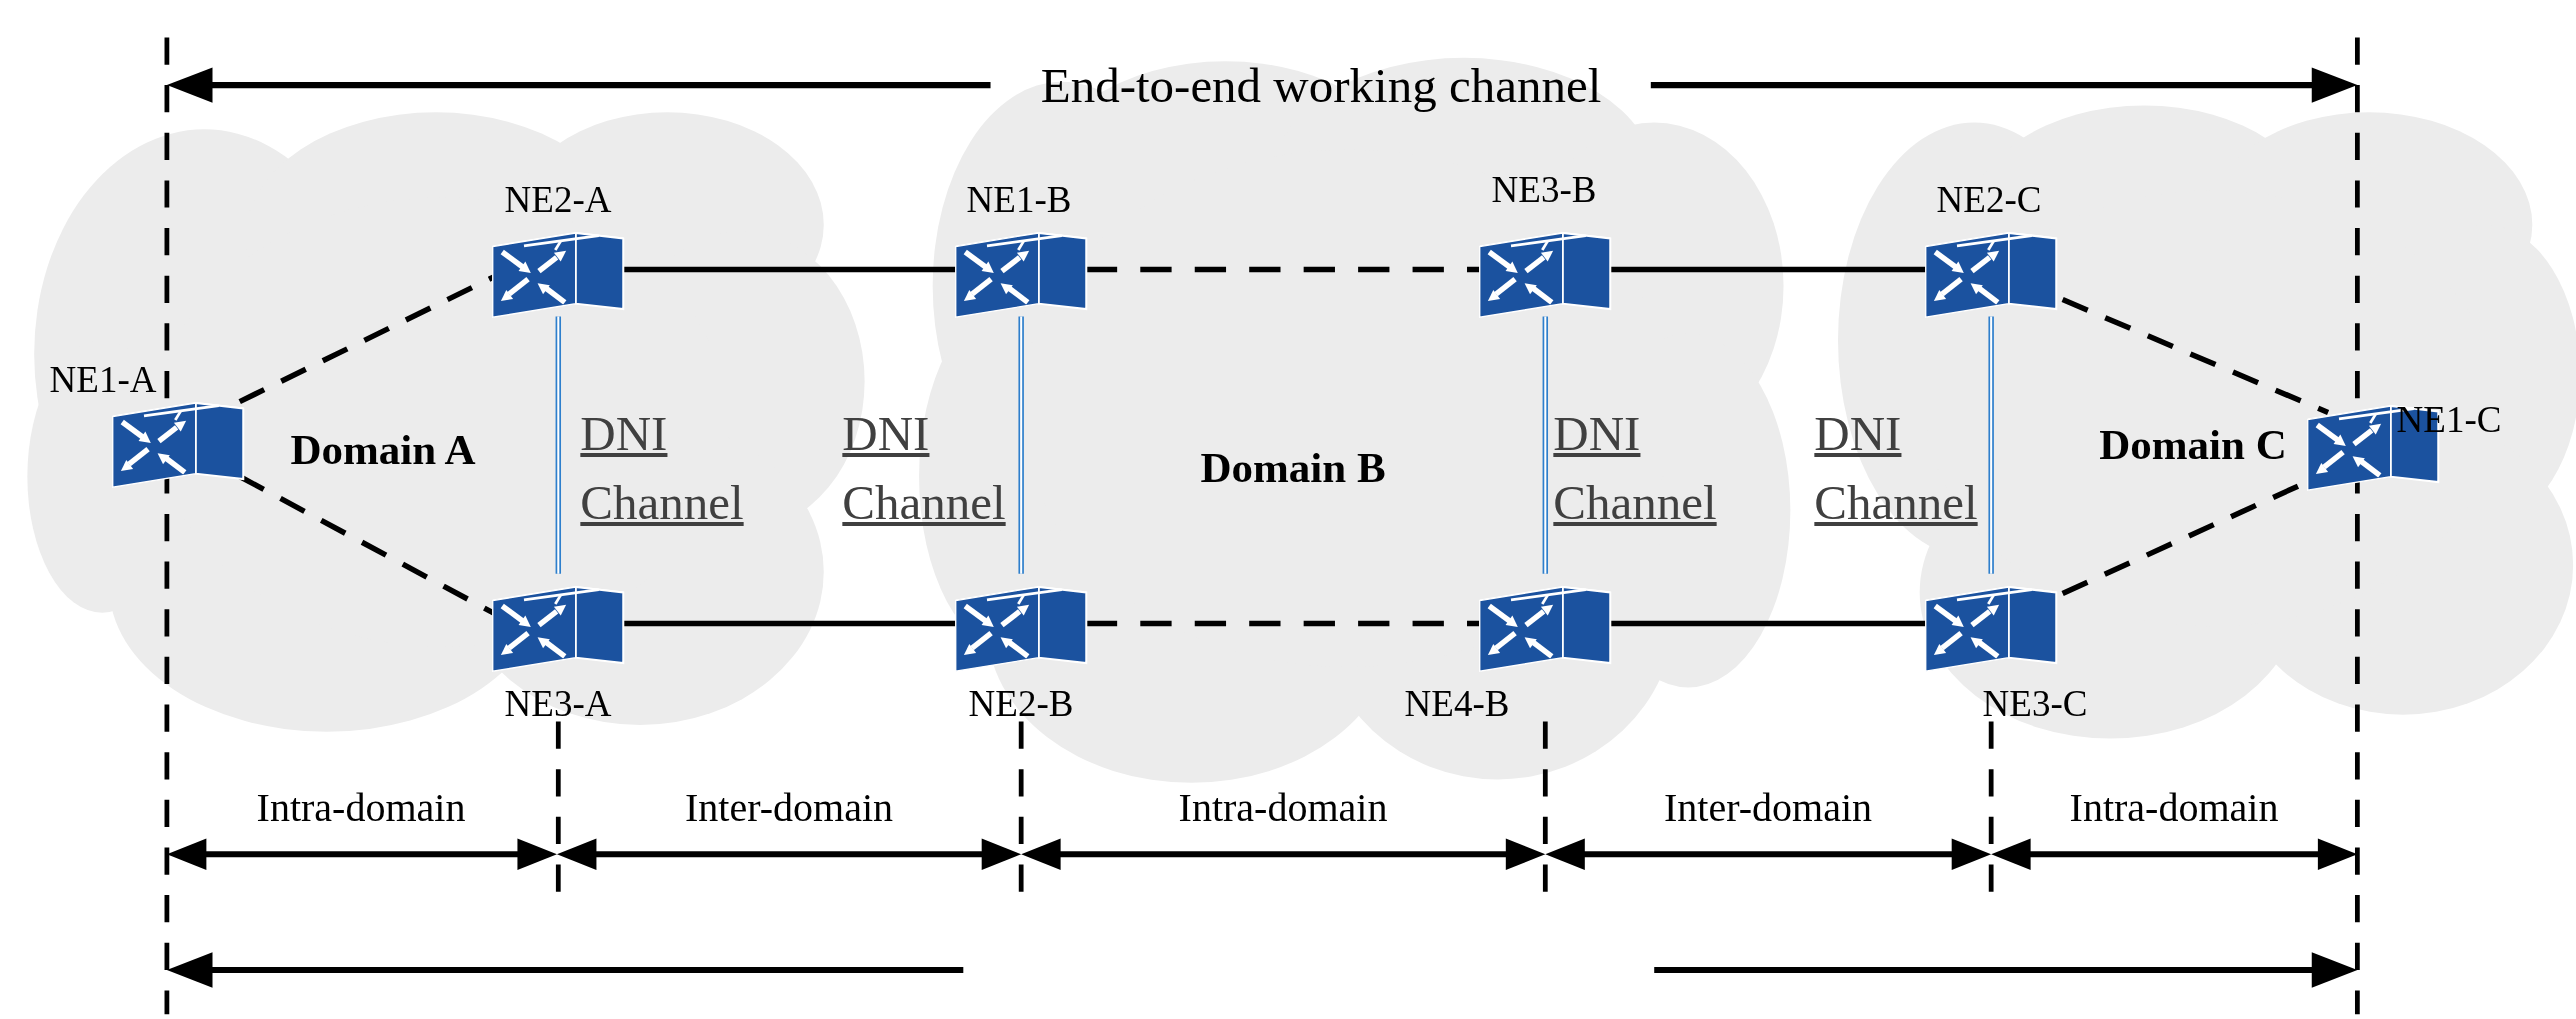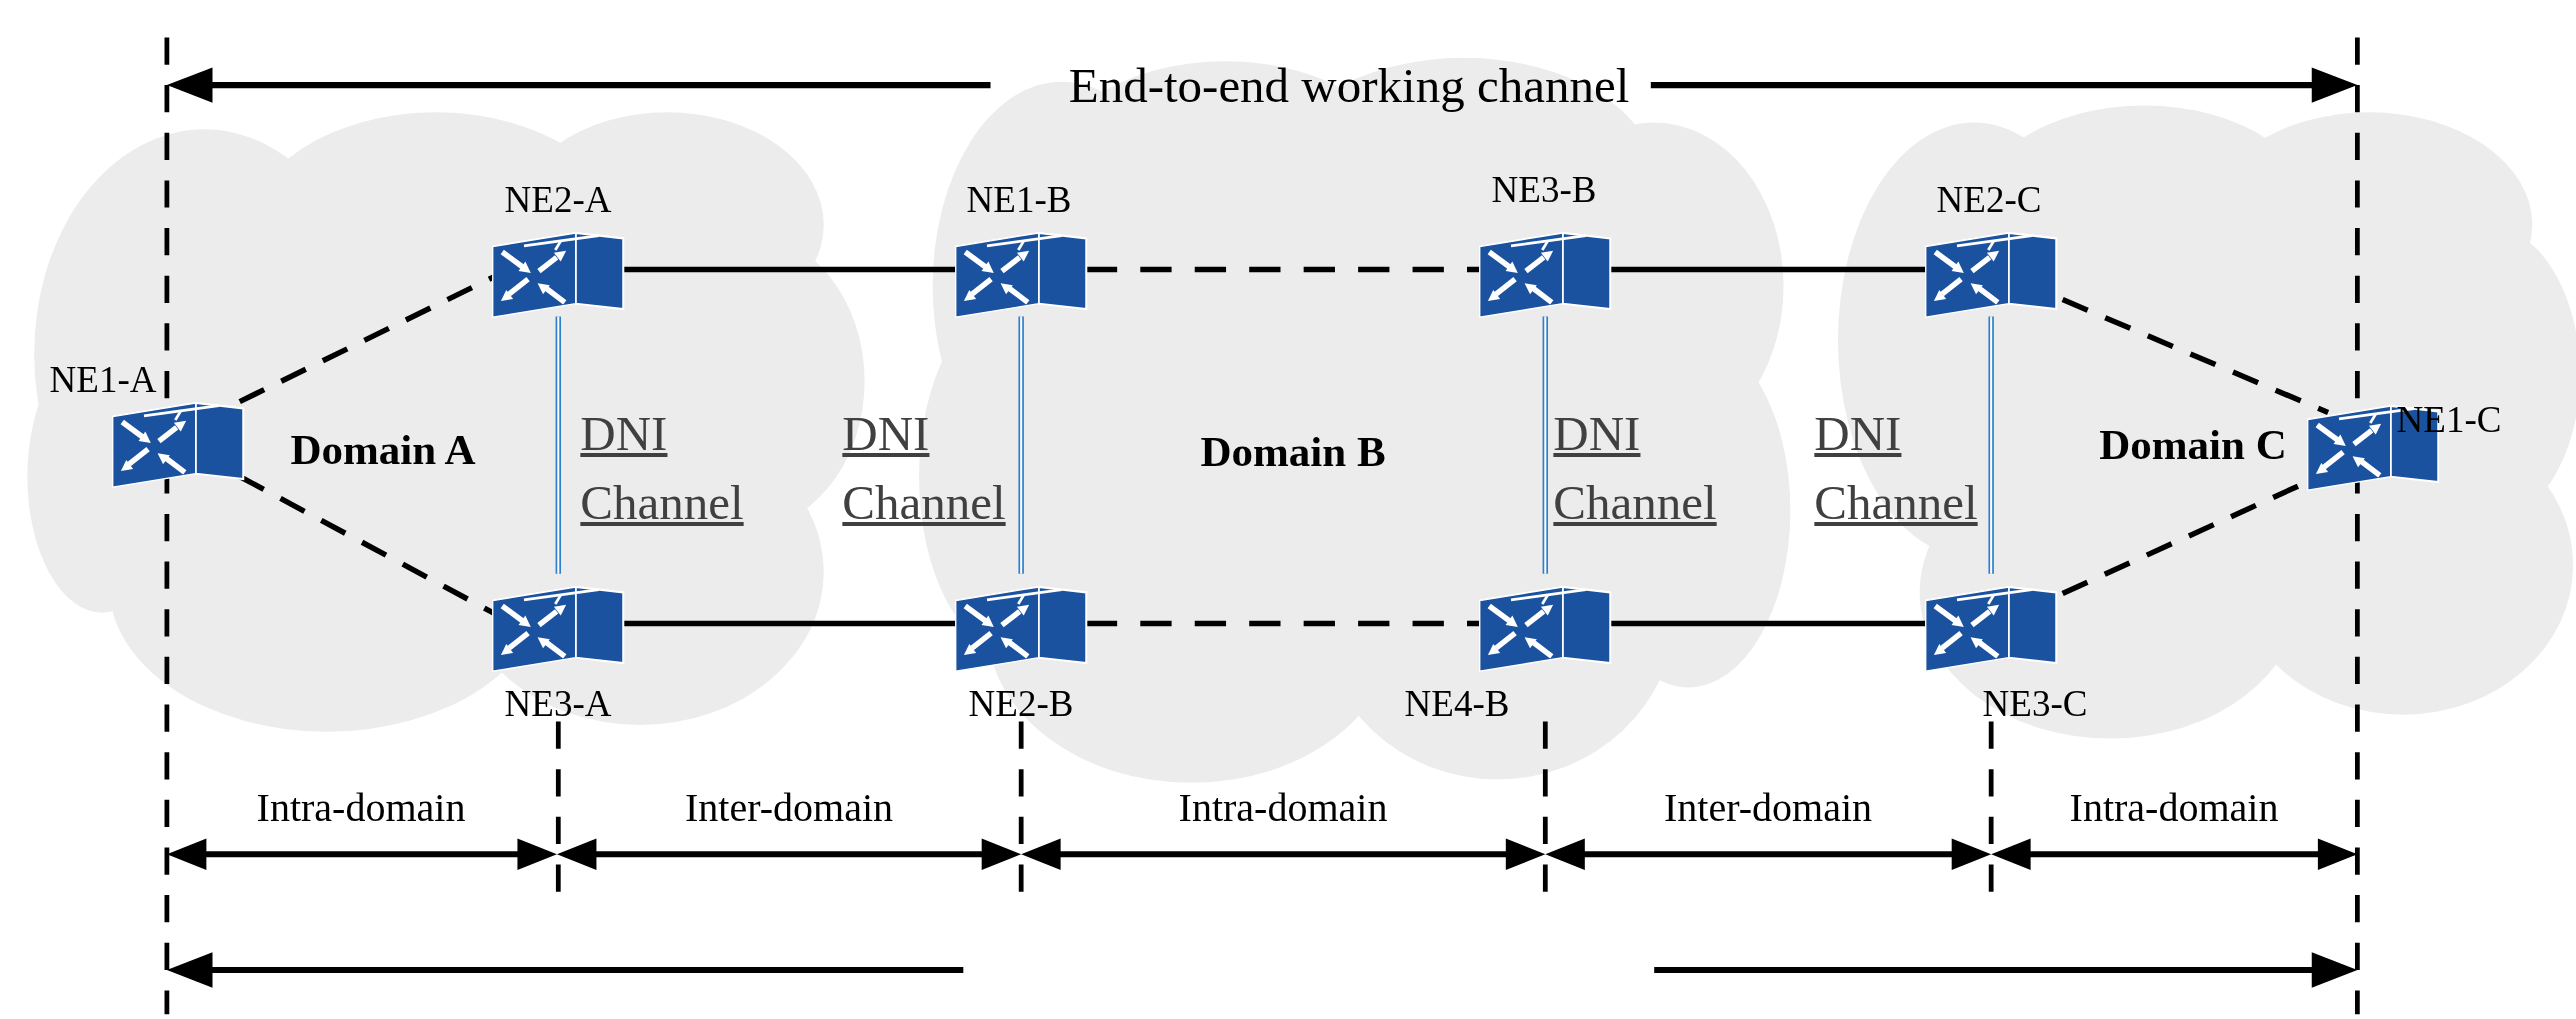--- a/index.html
+++ b/index.html
@@ -134,24 +134,24 @@
           <line x1="2270" y1="465" x2="2270" y2="843" stroke="#2E7FCC" stroke-width="8"></line>
           <line x1="2270" y1="465" x2="2270" y2="843" stroke="#fff" stroke-width="3"></line>
         </g>
       <g>
           <line x1="2925" y1="465" x2="2925" y2="843" stroke="#2E7FCC" stroke-width="8"></line>
           <line x1="2925" y1="465" x2="2925" y2="843" stroke="#fff" stroke-width="3"></line>
         </g>
     </g>
   </svg>
 
-  <div class="label channel-title" style="left:1349px;top:85px;">End-to-end working channel</div>
+  <div class="label channel-title" style="left:1321px;top:85px;">End-to-end working channel</div>
 
   <div class="label domain-label" style="left:383px;top:449px;">Domain A</div>
-  <div class="label domain-label" style="left:1293px;top:451px;text-align:right;">Domain B</div>
+  <div class="label domain-label" style="left:1293px;top:467px;text-align:right;">Domain B</div>
   <div class="label domain-label" style="left:2193px;top:444px;">Domain C</div>
 
 <div class="node" style="left: 110px; top: 388px;">
     <svg viewBox="0 0 200 150">
       <polygon points="4,42 126,22 196,30 74,50" fill="#1B529F" stroke="#fff" stroke-width="3"></polygon>
       <polygon points="126,22 196,30 196,134 126,126" fill="#1B529F" stroke="#fff" stroke-width="3"></polygon>
       <polygon points="4,42 126,22 126,126 4,146" fill="#1B529F" stroke="#fff" stroke-width="2"></polygon>
       <path d="M50,41 L160,26" stroke="#fff" stroke-width="4" fill="none"></path>
       <path d="M104,34 L96,47" stroke="#fff" stroke-width="4" fill="none"></path>
       <g stroke="#fff" stroke-width="8" fill="#fff">

